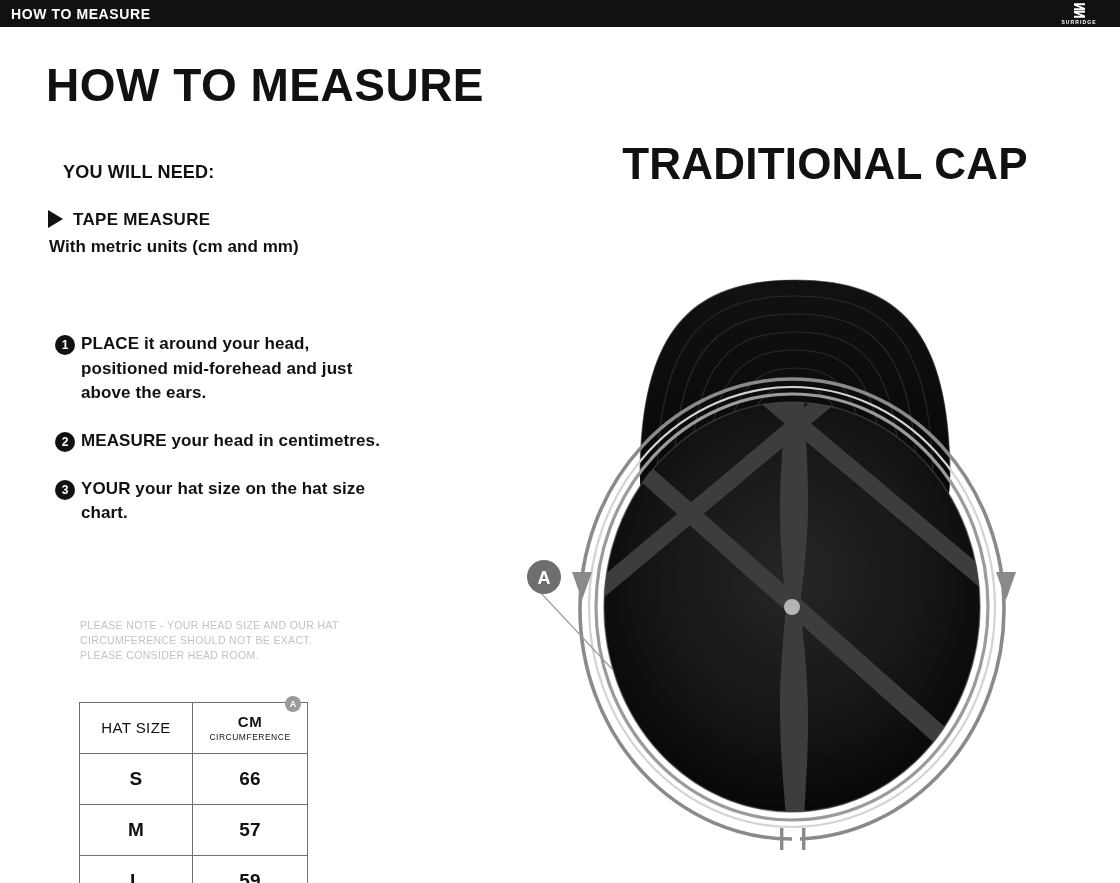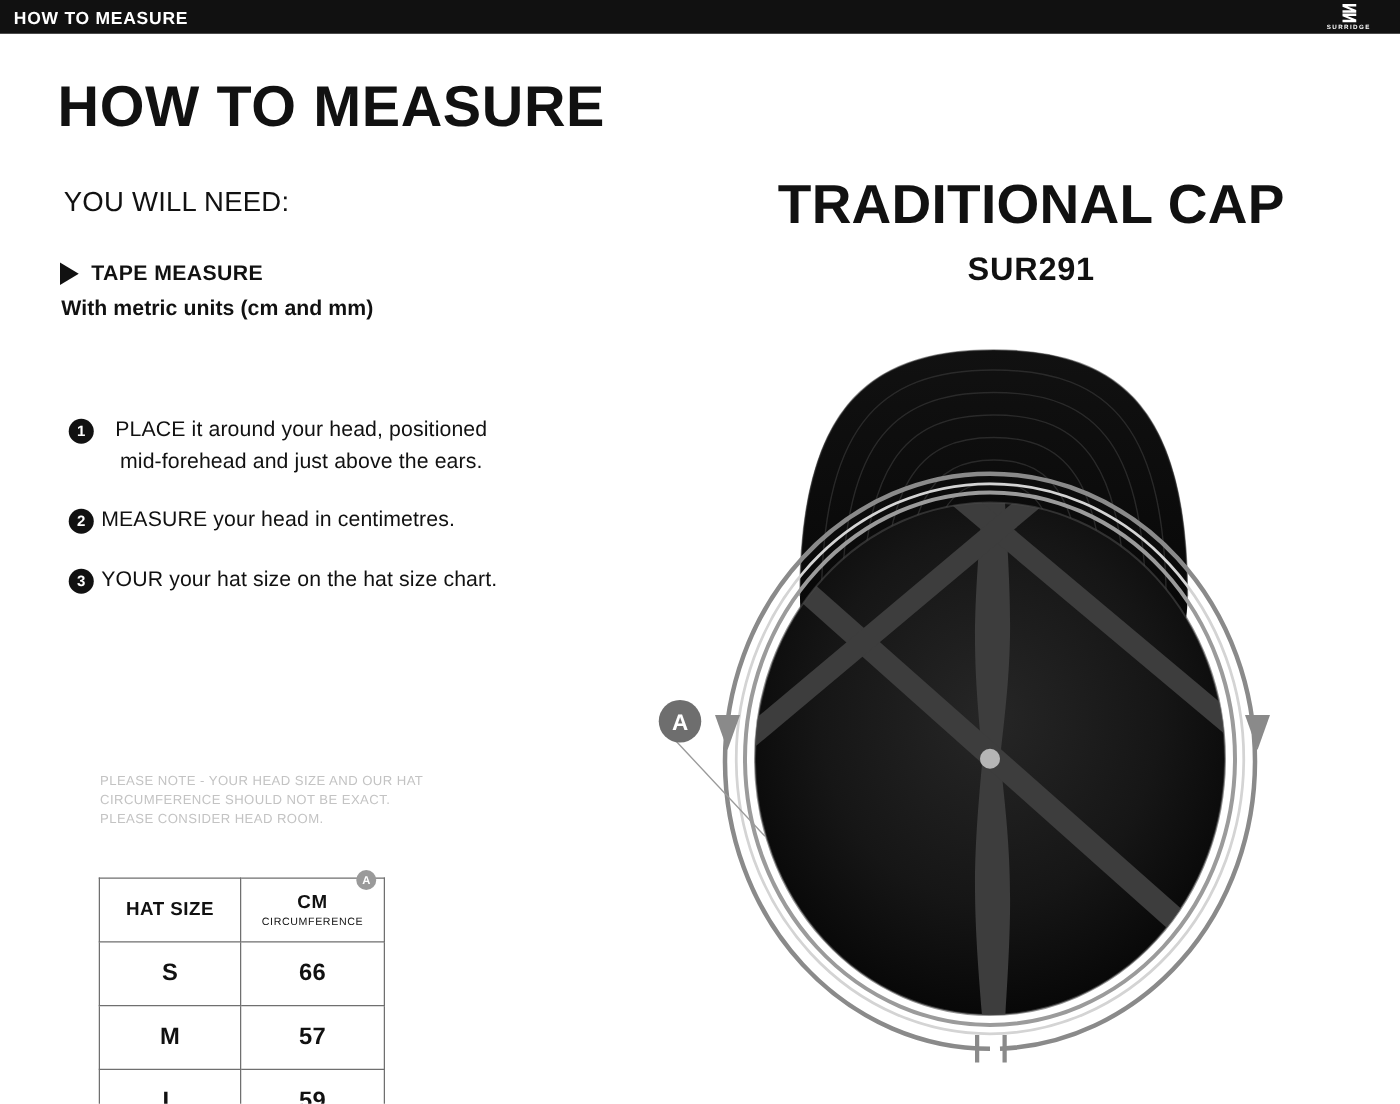--- a/index.html
+++ b/index.html
@@ -72,34 +72,34 @@
     font-weight: bold;
     letter-spacing: 0.5px;
     line-height: 1;
     color: #111111;
     margin: 0;
   }
   .need-title {
     position: absolute;
     left: 47px;
     top: 120px;
-    font-size: 22px;
-    font-weight: normal;
+    font-size: 18px;
+    font-weight: bold;
     letter-spacing: 0.2px;
     line-height: 1;
     color: #111111;
-    margin: 4px;
+    margin: 16px;
   }
 
   .tool-row {
     position: absolute;
     left: 48px;
     top: 183px;
     display: flex;
-    align-items: flex-start;
+    align-items: center;
   }
   .tri-icon {
     width: 0; height: 0;
     border-left: 15px solid #111111;
     border-top: 9px solid transparent;
     border-bottom: 9px solid transparent;
     margin-right: 10px;
   }
   .tool-name {
     font-size: 17px;
@@ -139,26 +139,25 @@
     font-size: 12px;
     font-weight: bold;
     display: flex;
     align-items: center;
     justify-content: center;
     margin-top: 3px;
     margin-right: 6px;
   }
   .step-text {
     font-size: 17px;
-    font-weight: normal;
+    font-weight: bold;
     line-height: 1.45;
     letter-spacing: 0.1px;
     color: #111111;
     max-width: 320px;
-    text-align: center;
   }
 
   .note {
     position: absolute;
     left: 80px;
     top: 591px;
     font-size: 10.5px;
     font-weight: normal;
     line-height: 1.42;
     letter-spacing: 0.35px;
@@ -181,21 +180,21 @@
   }
   .size-table th.col-size,
   .size-table td.col-size { width: 110px; }
   .size-table th.col-cm,
   .size-table td.col-cm { width: 112px; }
   .size-table thead th { height: 48px; position: relative; }
   .size-table tbody td { height: 48px; }
 
   .th-size-label {
     font-size: 15px;
-    font-weight: bold;
+    font-weight: normal;
     letter-spacing: 0.4px;
   }
   .th-cm-main {
     font-size: 15px;
     font-weight: bold;
     letter-spacing: 0.6px;
     display: block;
     line-height: 1.1;
   }
   .th-cm-sub {
@@ -353,21 +352,20 @@
         </td>
       </tr>
     </tbody>
   </table>
 
 </div>
 
 <div class="right-col">
 
   <h2 class="product-name">TRADITIONAL CAP</h2>
-  <div class="product-code">SUR291</div>
 
   <svg class="cap-figure" width="590" height="610" viewBox="0 0 590 610" aria-hidden="true">
     <defs>
       <radialGradient id="crownGrad" cx="50%" cy="42%" r="62%">
         <stop offset="0%" stop-color="#262626"></stop>
         <stop offset="58%" stop-color="#161616"></stop>
         <stop offset="100%" stop-color="#050505"></stop>
       </radialGradient>
       <linearGradient id="peakGrad" x1="0%" y1="0%" x2="0%" y2="100%">
         <stop offset="0%" stop-color="#111111"></stop>

